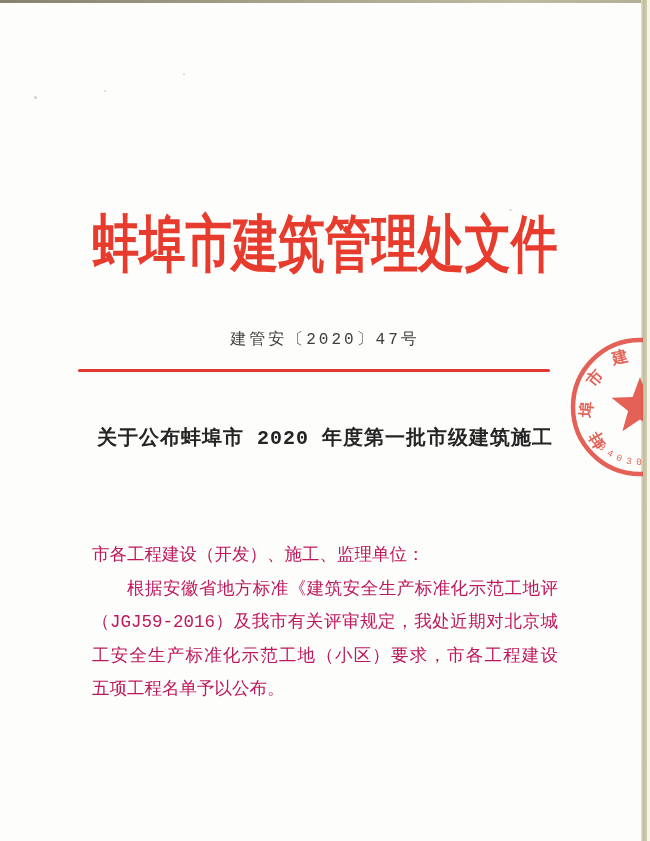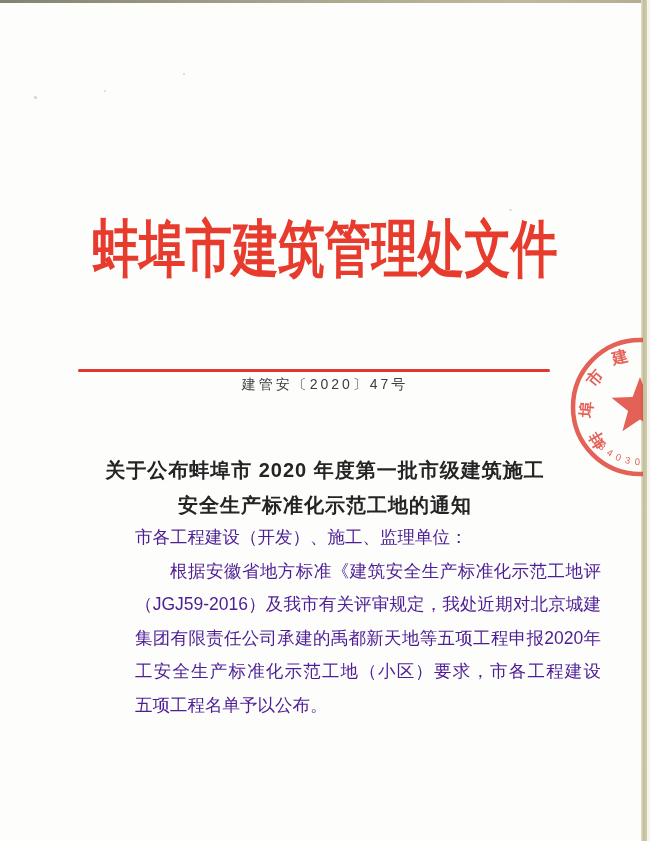--- a/index.html
+++ b/index.html
@@ -3,21 +3,21 @@
 <meta charset="utf-8">
 <style>
   html, body { margin: 0; padding: 0; background: #e9e9e9; }
   .page {
     position: relative;
     width: 650px;
     height: 841px;
     margin: 0 auto;
     background: #fdfdfb;
     overflow: hidden;
-    font-family: Liberation Sans, sans-serif;
+    font-family: Liberation Mono, monospace;
   }
   
   .scan-edge-top {
     position: absolute; top: 0; left: 0; right: 0; height: 3px;
     background: linear-gradient(90deg, #84836f 0%, #a8a58e 45%, #bdbaa0 80%, #b1ae94 100%);
   }
   .scan-edge-right {
     position: absolute; top: 0; right: 3px; width: 6px; height: 100%;
     background: linear-gradient(90deg, #e6e3cf 0%, #c2bf9f 40%, #cfcbad 100%);
   }
@@ -36,48 +36,45 @@
     position: absolute; top: 212px; left: 0; width: 100%;
     text-align: center; white-space: nowrap;
     font-size: 62px; line-height: 74px; font-weight: 700;
     color: #e73b2d;
     transform: scaleX(0.75); transform-origin: 50% 50%;
   }
   
   .doc-number {
     position: absolute; top: 328px; left: 0; width: 100%;
     text-align: center;
-    font-size: 14px; line-height: 24px;
+    font-size: 16px; line-height: 24px;
     letter-spacing: 3px;
     color: #3d3d3d;
-    margin-top: 44px;
   }
   
   .red-rule {
     position: absolute; top: 369px; left: 78px; width: 472px; height: 3px;
     background: #e0382e; border-radius: 2px;
   }
   
   .seal { position: absolute; left: 552px; top: 325px; }
 
   
   .doc-title {
     position: absolute; top: 421px; left: 50px; right: 50px;
     text-align: center;
     font-size: 20px; line-height: 35px; font-weight: 700;
     letter-spacing: 1px;
     color: #242424;
-    margin-top: 32px;
   }
   
   .body-text {
-    position: absolute; top: 521px; left: 92px; width: 466px;
+    position: absolute; top: 539px; left: 92px; width: 466px;
     font-size: 17.5px; line-height: 33.6px;
-    color: #4c1d95;
-    margin-left: 43px;
+    color: #be185d;
   }
   .body-text .line { height: 33.6px; white-space: nowrap; }
   .body-text .line.justify {
     white-space: normal;
     text-align: justify;
     text-align-last: justify;
     overflow: hidden;
   }
   .body-text .line.indent { text-indent: 35px; }
 </style>
@@ -110,25 +107,23 @@
         <textPath href="#sealArc" startOffset="0">蚌埠市建</textPath>
       </text>
       <text font-size="9.5" letter-spacing="5" fill="#e04a3e">
         <textPath href="#sealNumArc" startOffset="4">34030</textPath>
       </text>
     </g>
   </svg>
 
   <div class="doc-title">
     <div>关于公布蚌埠市 2020 年度第一批市级建筑施工</div>
-    <div>安全生产标准化示范工地的通知</div>
   </div>
 
   <div class="body-text">
     <div class="line">市各工程建设（开发）、施工、监理单位：</div>
     <div class="line justify indent">根据安徽省地方标准《建筑安全生产标准化示范工地评</div>
     <div class="line justify">（JGJ59-2016）及我市有关评审规定，我处近期对北京城建</div>
-    <div class="line justify">集团有限责任公司承建的禹都新天地等五项工程申报2020年</div>
     <div class="line justify">工安全生产标准化示范工地（小区）要求，市各工程建设</div>
     <div class="line">五项工程名单予以公布。</div>
   </div>
 
 </div>
 
 </body></html>

